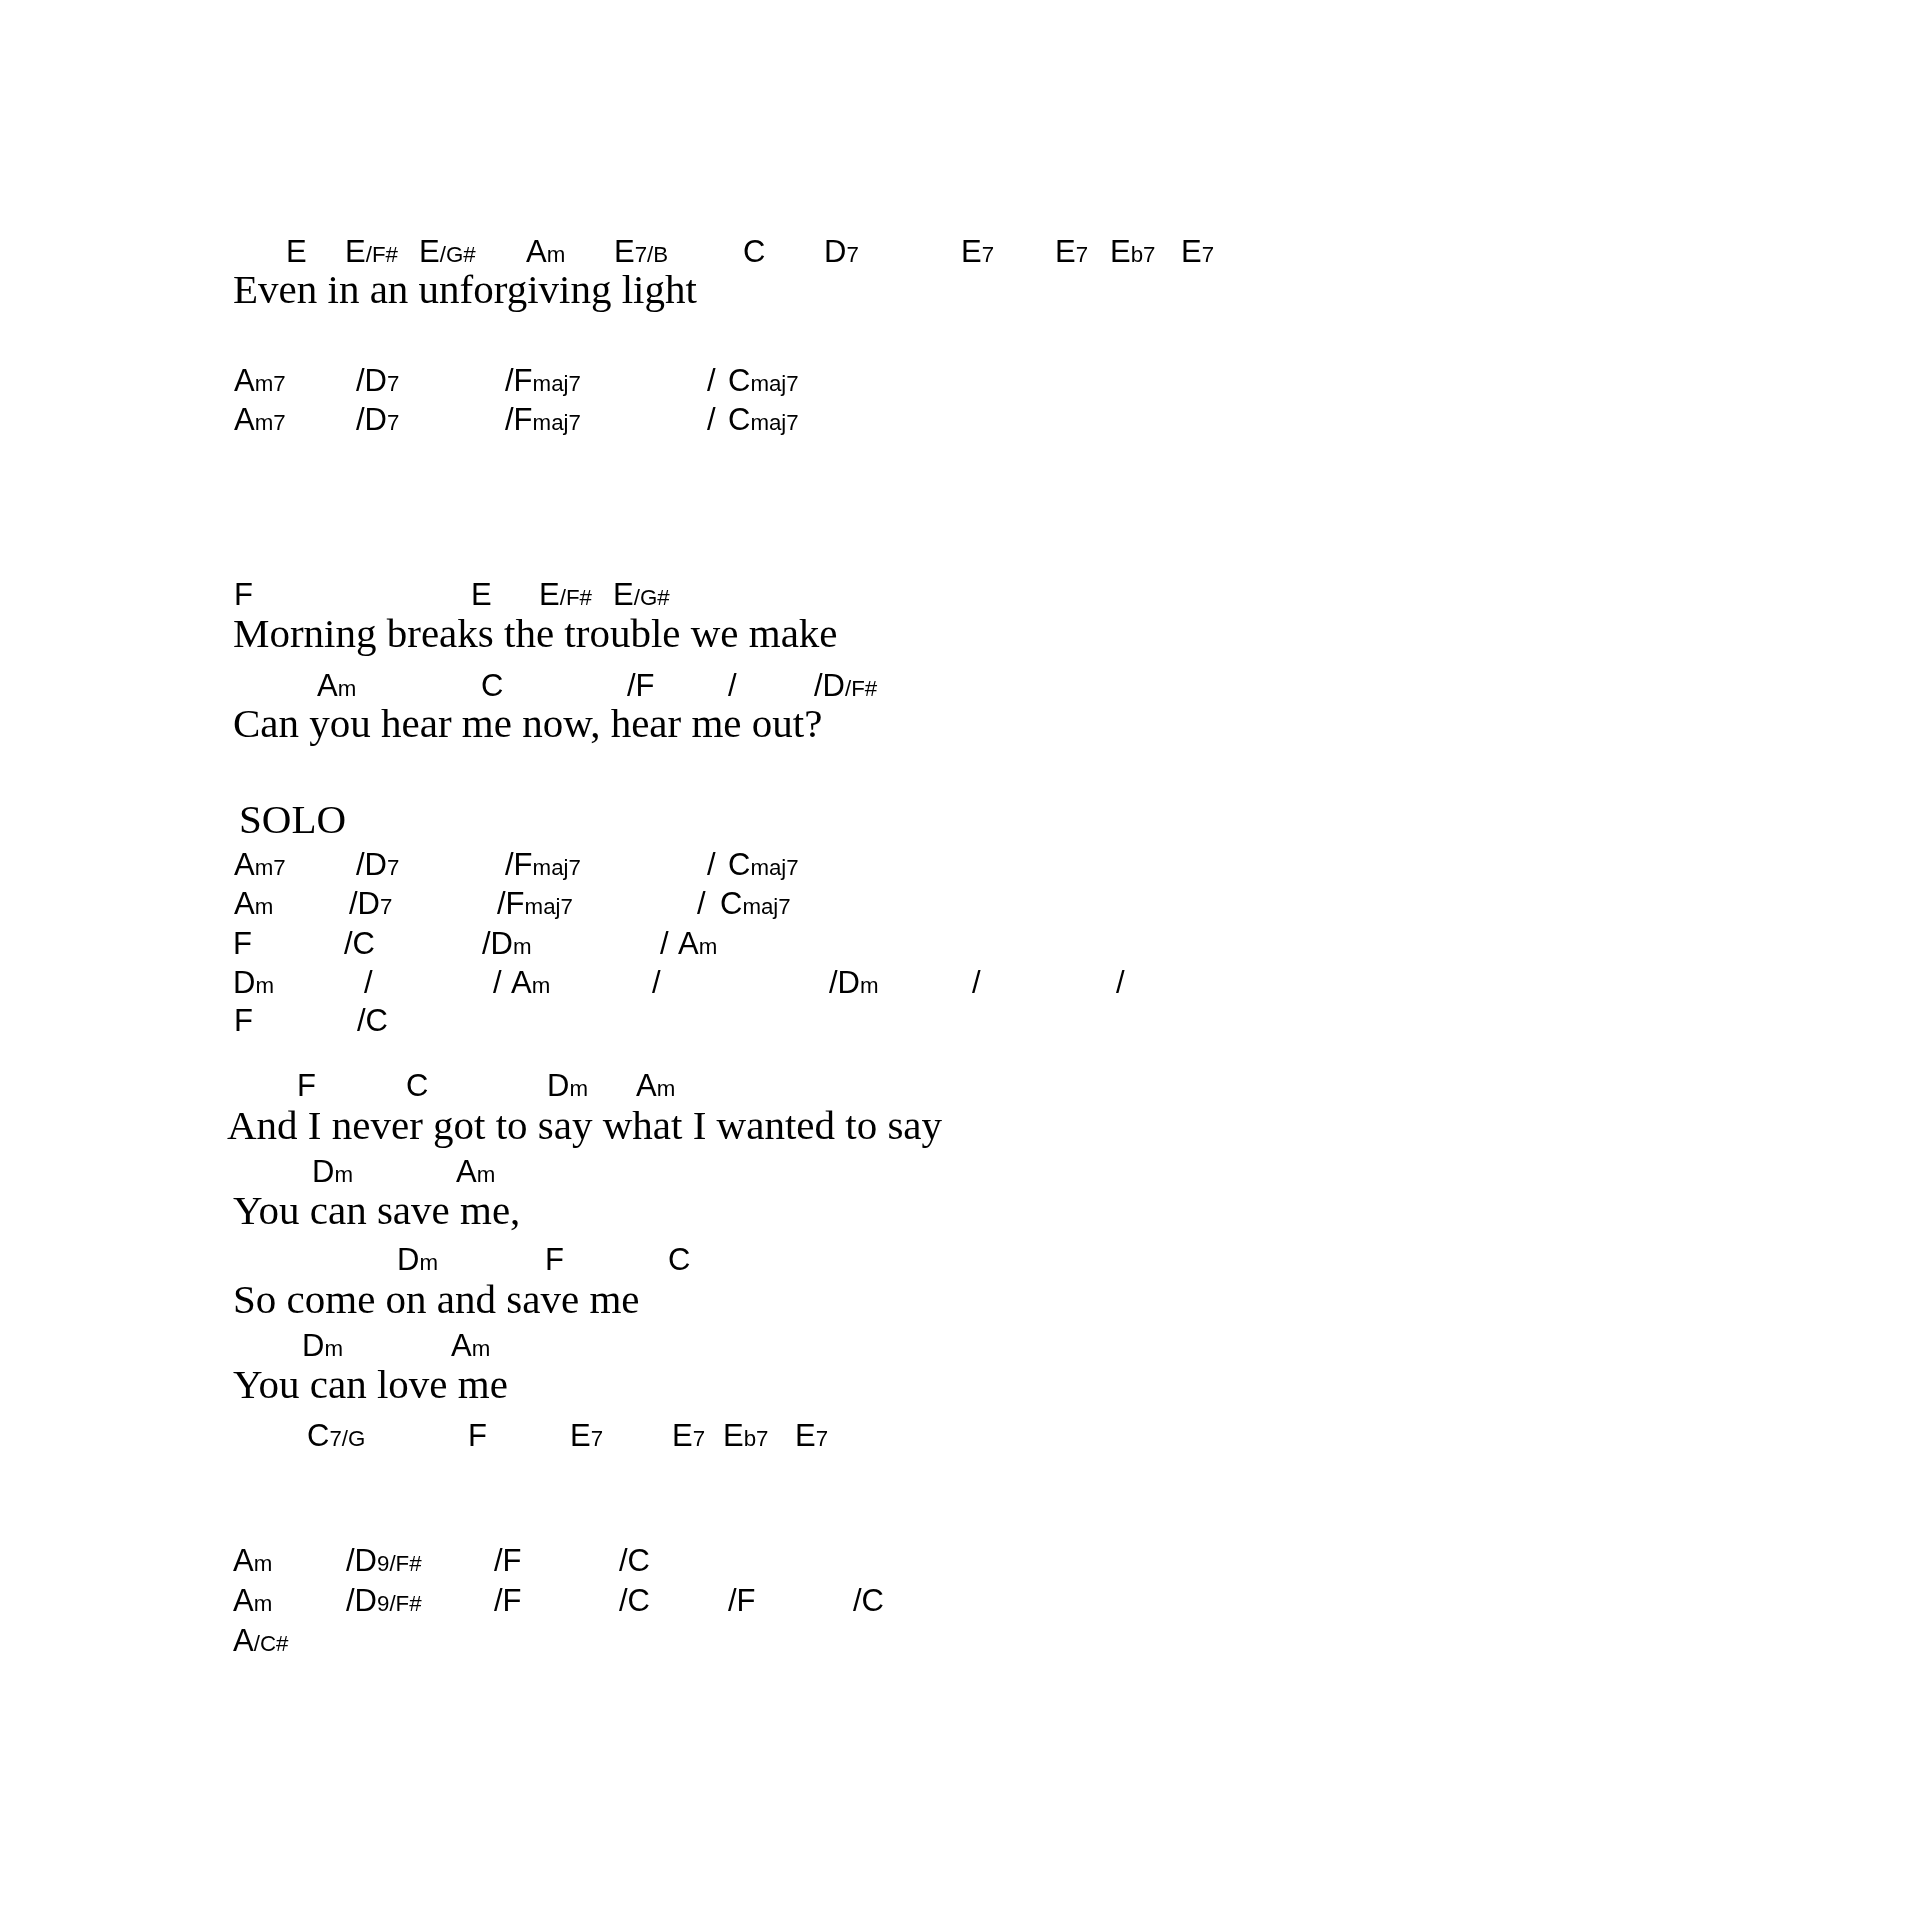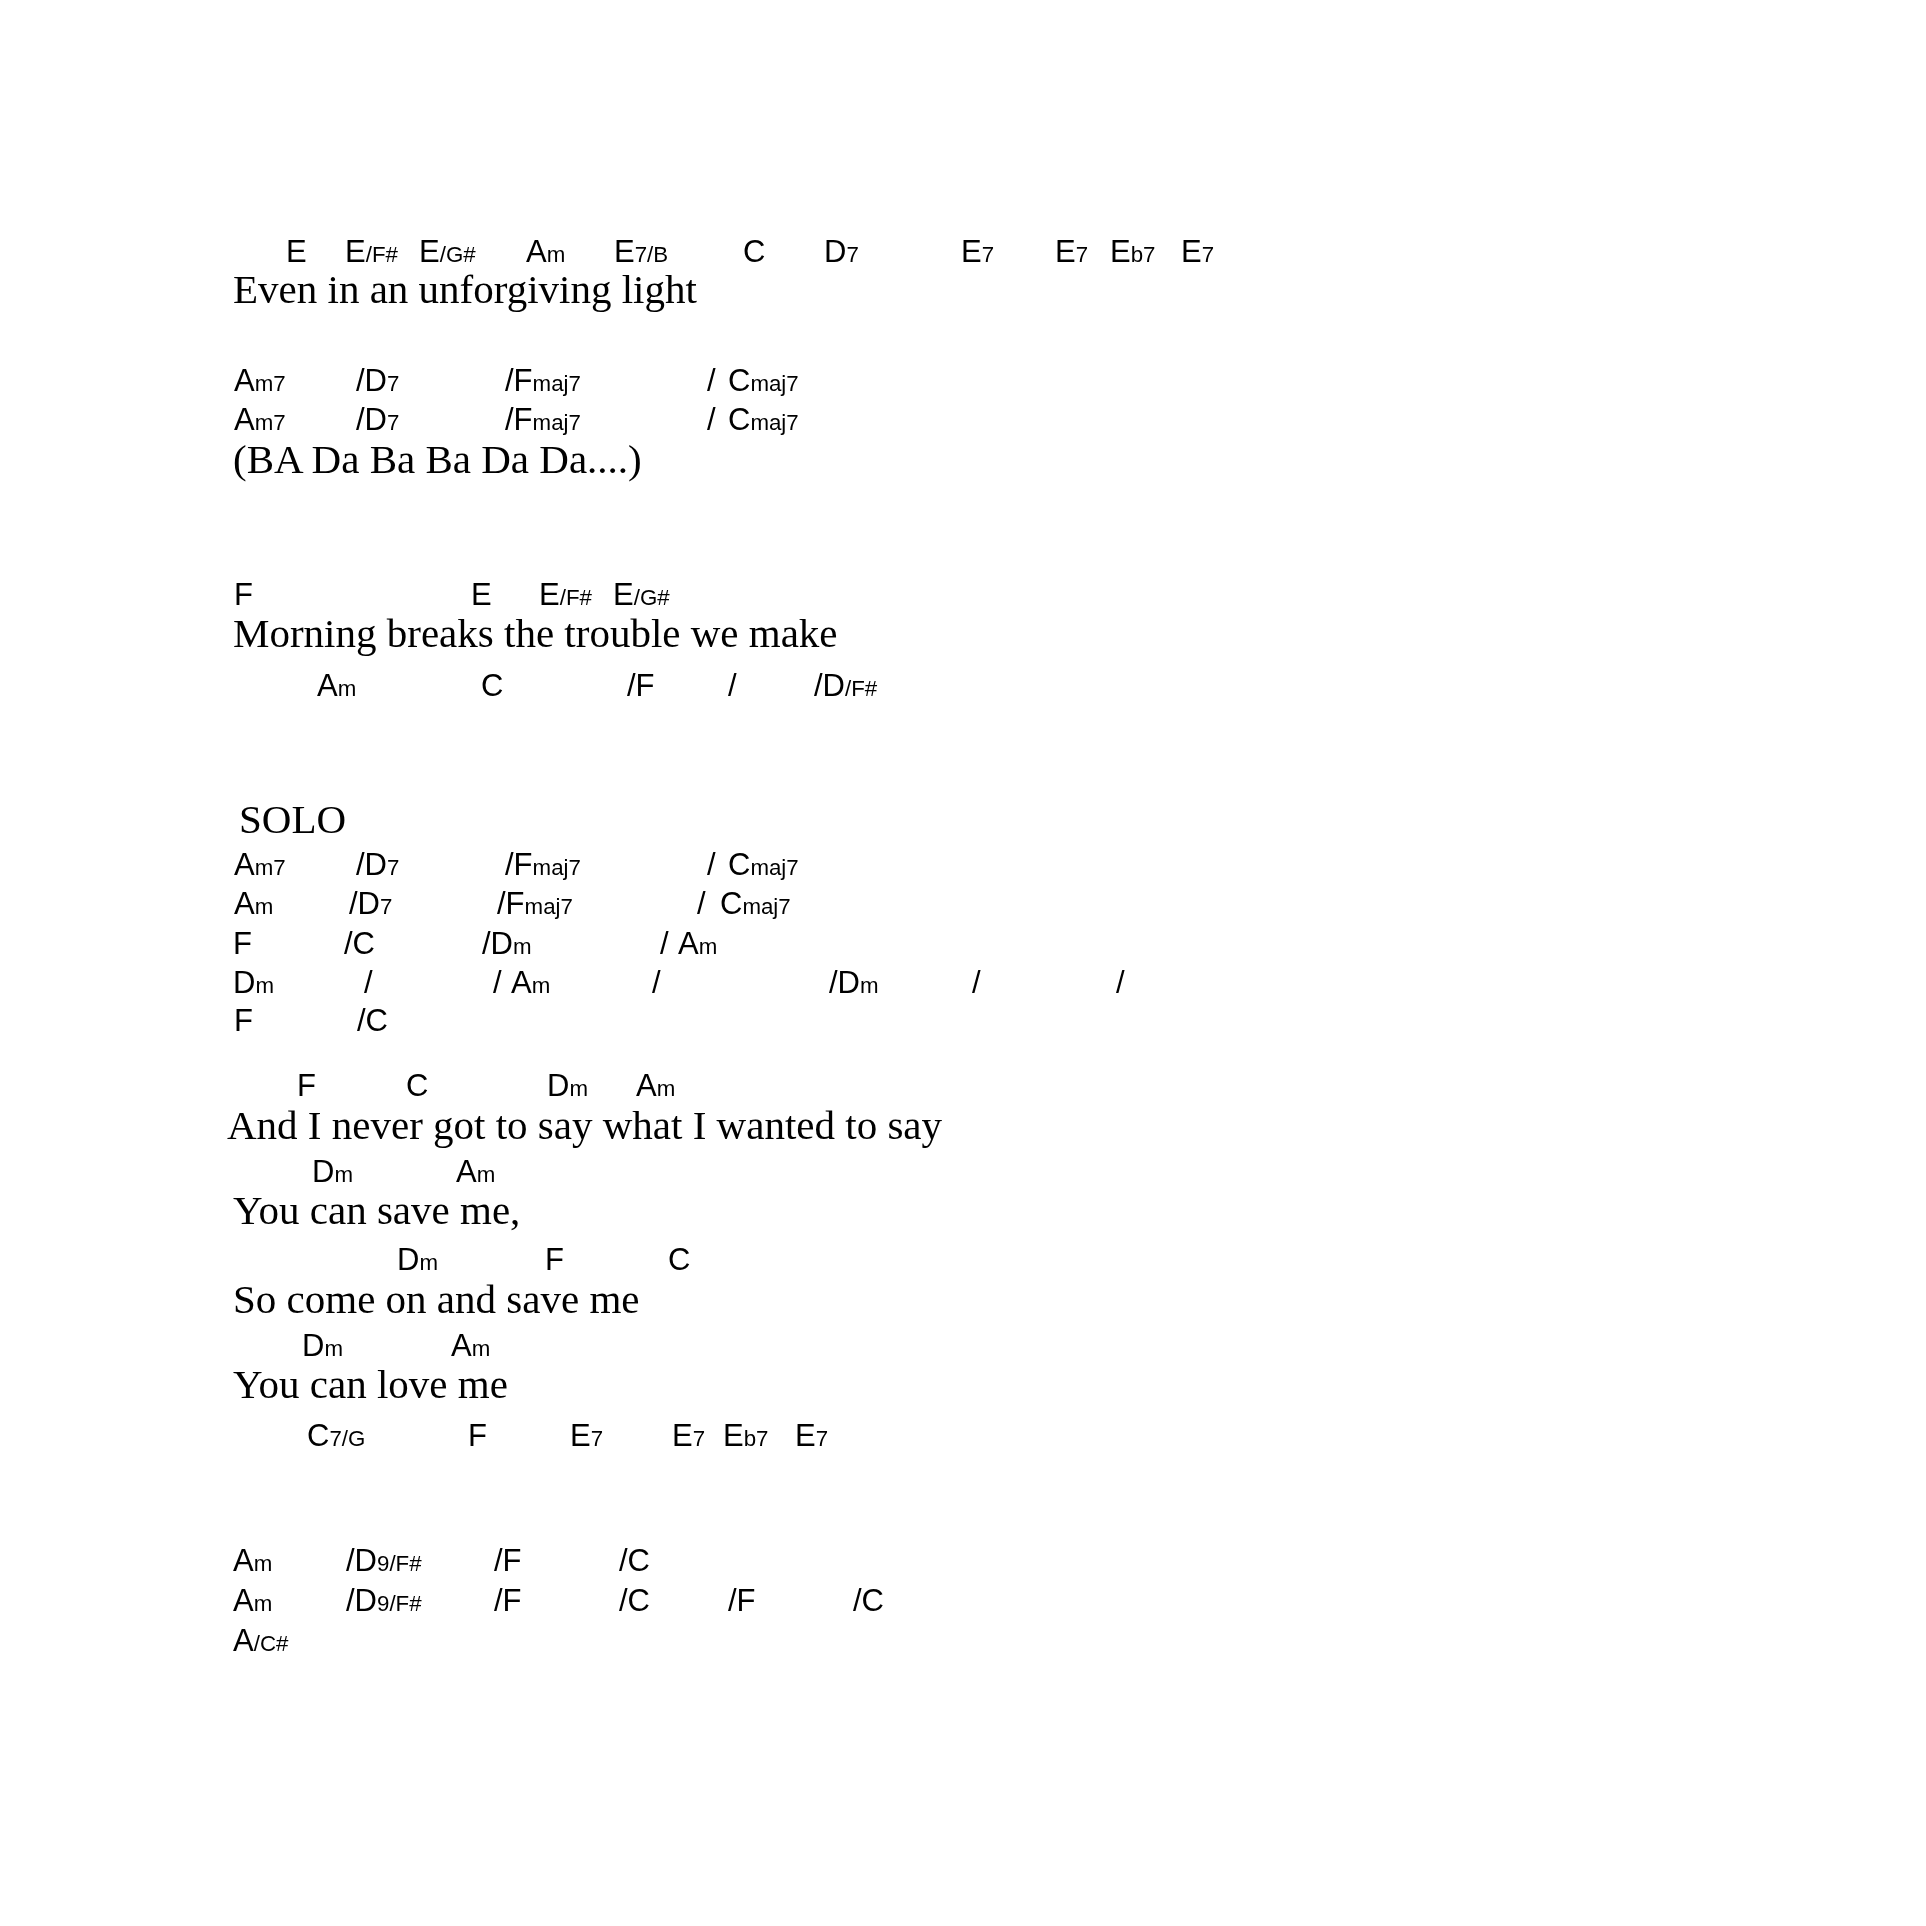--- a/index.html
+++ b/index.html
@@ -37,24 +37,24 @@
   .tok .suffix{font-size:22.3px;}
 </style>
 </head>
 <body>
 
 <div class="page" id="page">
     <div class="line chords" style="top: 236px;"><span class="tok" style="left: 286px;"><span class="root">E</span></span><span class="tok" style="left: 345px;"><span class="root">E</span><span class="suffix">/F#</span></span><span class="tok" style="left: 419px;"><span class="root">E</span><span class="suffix">/G#</span></span><span class="tok" style="left: 526px;"><span class="root">A</span><span class="suffix">m</span></span><span class="tok" style="left: 614px;"><span class="root">E</span><span class="suffix">7/B</span></span><span class="tok" style="left: 743px;"><span class="root">C</span></span><span class="tok" style="left: 824px;"><span class="root">D</span><span class="suffix">7</span></span><span class="tok" style="left: 961px;"><span class="root">E</span><span class="suffix">7</span></span><span class="tok" style="left: 1055px;"><span class="root">E</span><span class="suffix">7</span></span><span class="tok" style="left: 1110px;"><span class="root">E</span><span class="suffix">b7</span></span><span class="tok" style="left: 1181px;"><span class="root">E</span><span class="suffix">7</span></span></div>
     <div class="line lyric" style="top: 269px; left: 233px;">Even in an unforgiving light</div>
     <div class="line chords" style="top: 365px;"><span class="tok" style="left: 234px;"><span class="root">A</span><span class="suffix">m7</span></span><span class="tok" style="left: 356px;"><span class="root">/D</span><span class="suffix">7</span></span><span class="tok" style="left: 505px;"><span class="root">/F</span><span class="suffix">maj7</span></span><span class="tok" style="left: 707px;"><span class="root">/</span></span><span class="tok" style="left: 728px;"><span class="root">C</span><span class="suffix">maj7</span></span></div>
     <div class="line chords" style="top: 404px;"><span class="tok" style="left: 234px;"><span class="root">A</span><span class="suffix">m7</span></span><span class="tok" style="left: 356px;"><span class="root">/D</span><span class="suffix">7</span></span><span class="tok" style="left: 505px;"><span class="root">/F</span><span class="suffix">maj7</span></span><span class="tok" style="left: 707px;"><span class="root">/</span></span><span class="tok" style="left: 728px;"><span class="root">C</span><span class="suffix">maj7</span></span></div>
-    <div class="line lyric" style="top: 439px; left: 233px;">(BA Da Ba Ba Da Da....)</div>
     <div class="line chords" style="top: 579px;"><span class="tok" style="left: 234px;"><span class="root">F</span></span><span class="tok" style="left: 471px;"><span class="root">E</span></span><span class="tok" style="left: 539px;"><span class="root">E</span><span class="suffix">/F#</span></span><span class="tok" style="left: 613px;"><span class="root">E</span><span class="suffix">/G#</span></span></div>
     <div class="line lyric" style="top: 613px; left: 233px;">Morning breaks the trouble we make</div>
     <div class="line chords" style="top: 670px;"><span class="tok" style="left: 317px;"><span class="root">A</span><span class="suffix">m</span></span><span class="tok" style="left: 481px;"><span class="root">C</span></span><span class="tok" style="left: 627px;"><span class="root">/F</span></span><span class="tok" style="left: 728px;"><span class="root">/</span></span><span class="tok" style="left: 814px;"><span class="root">/D</span><span class="suffix">/F#</span></span></div>
+    <div class="line lyric" style="top: 703px; left: 233px;">Can you hear me now, hear me out?</div>
     <div class="line heading" style="top: 799px; left: 239px;">SOLO</div>
     <div class="line chords" style="top: 849px;"><span class="tok" style="left: 234px;"><span class="root">A</span><span class="suffix">m7</span></span><span class="tok" style="left: 356px;"><span class="root">/D</span><span class="suffix">7</span></span><span class="tok" style="left: 505px;"><span class="root">/F</span><span class="suffix">maj7</span></span><span class="tok" style="left: 707px;"><span class="root">/</span></span><span class="tok" style="left: 728px;"><span class="root">C</span><span class="suffix">maj7</span></span></div>
     <div class="line chords" style="top: 888px;"><span class="tok" style="left: 234px;"><span class="root">A</span><span class="suffix">m</span></span><span class="tok" style="left: 349px;"><span class="root">/D</span><span class="suffix">7</span></span><span class="tok" style="left: 497px;"><span class="root">/F</span><span class="suffix">maj7</span></span><span class="tok" style="left: 697px;"><span class="root">/</span></span><span class="tok" style="left: 720px;"><span class="root">C</span><span class="suffix">maj7</span></span></div>
     <div class="line chords" style="top: 928px;"><span class="tok" style="left: 233px;"><span class="root">F</span></span><span class="tok" style="left: 344px;"><span class="root">/C</span></span><span class="tok" style="left: 482px;"><span class="root">/D</span><span class="suffix">m</span></span><span class="tok" style="left: 660px;"><span class="root">/</span></span><span class="tok" style="left: 678px;"><span class="root">A</span><span class="suffix">m</span></span></div>
     <div class="line chords" style="top: 967px;"><span class="tok" style="left: 233px;"><span class="root">D</span><span class="suffix">m</span></span><span class="tok" style="left: 364px;"><span class="root">/</span></span><span class="tok" style="left: 493px;"><span class="root">/</span></span><span class="tok" style="left: 511px;"><span class="root">A</span><span class="suffix">m</span></span><span class="tok" style="left: 652px;"><span class="root">/</span></span><span class="tok" style="left: 829px;"><span class="root">/D</span><span class="suffix">m</span></span><span class="tok" style="left: 972px;"><span class="root">/</span></span><span class="tok" style="left: 1116px;"><span class="root">/</span></span></div>
     <div class="line chords" style="top: 1005px;"><span class="tok" style="left: 234px;"><span class="root">F</span></span><span class="tok" style="left: 357px;"><span class="root">/C</span></span></div>
     <div class="line chords" style="top: 1070px;"><span class="tok" style="left: 297px;"><span class="root">F</span></span><span class="tok" style="left: 406px;"><span class="root">C</span></span><span class="tok" style="left: 547px;"><span class="root">D</span><span class="suffix">m</span></span><span class="tok" style="left: 636px;"><span class="root">A</span><span class="suffix">m</span></span></div>
     <div class="line lyric" style="top: 1105px; left: 227px;">And I never got to say what I wanted to say</div>
     <div class="line chords" style="top: 1156px;"><span class="tok" style="left: 312px;"><span class="root">D</span><span class="suffix">m</span></span><span class="tok" style="left: 456px;"><span class="root">A</span><span class="suffix">m</span></span></div>
     <div class="line lyric" style="top: 1190px; left: 233px; text-align: center;">You can save me,</div>

